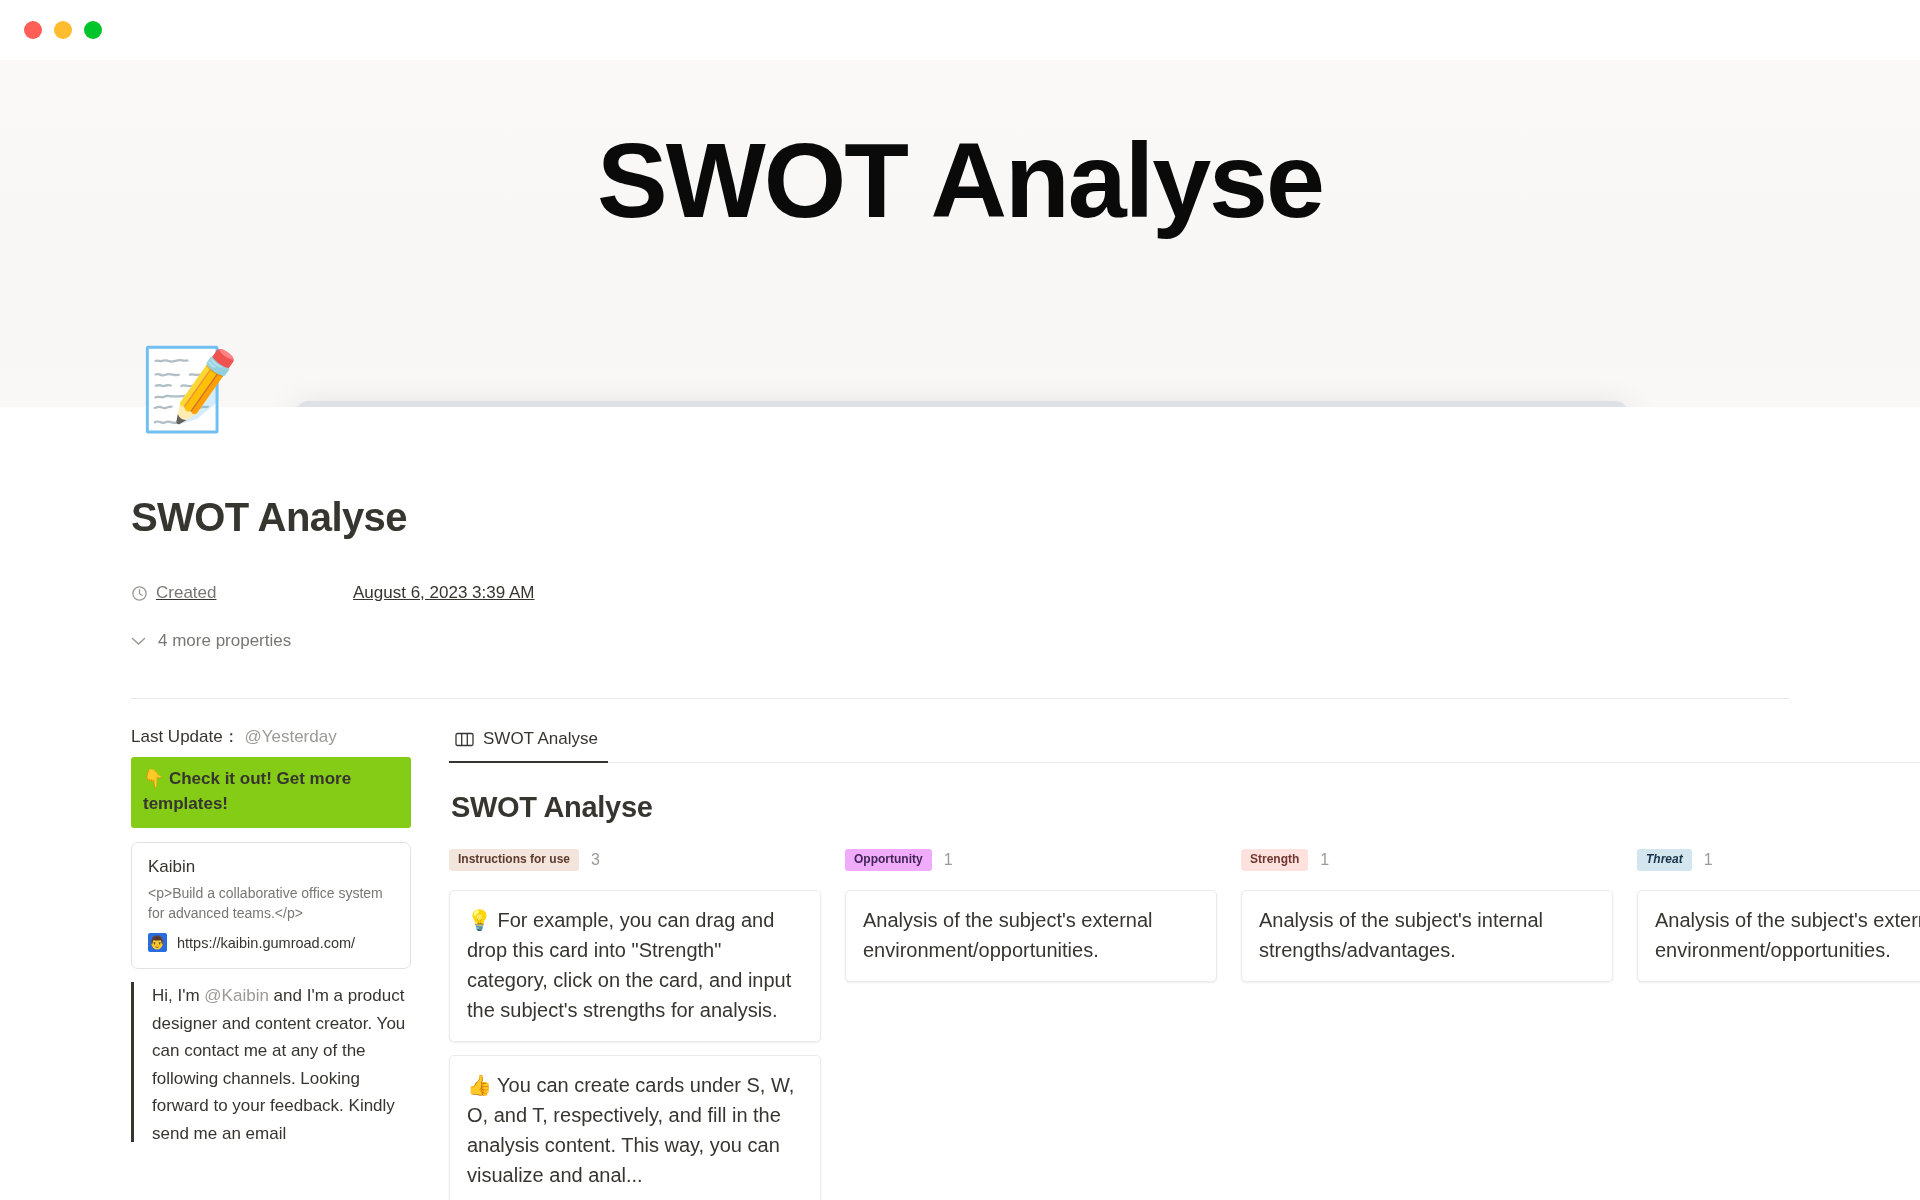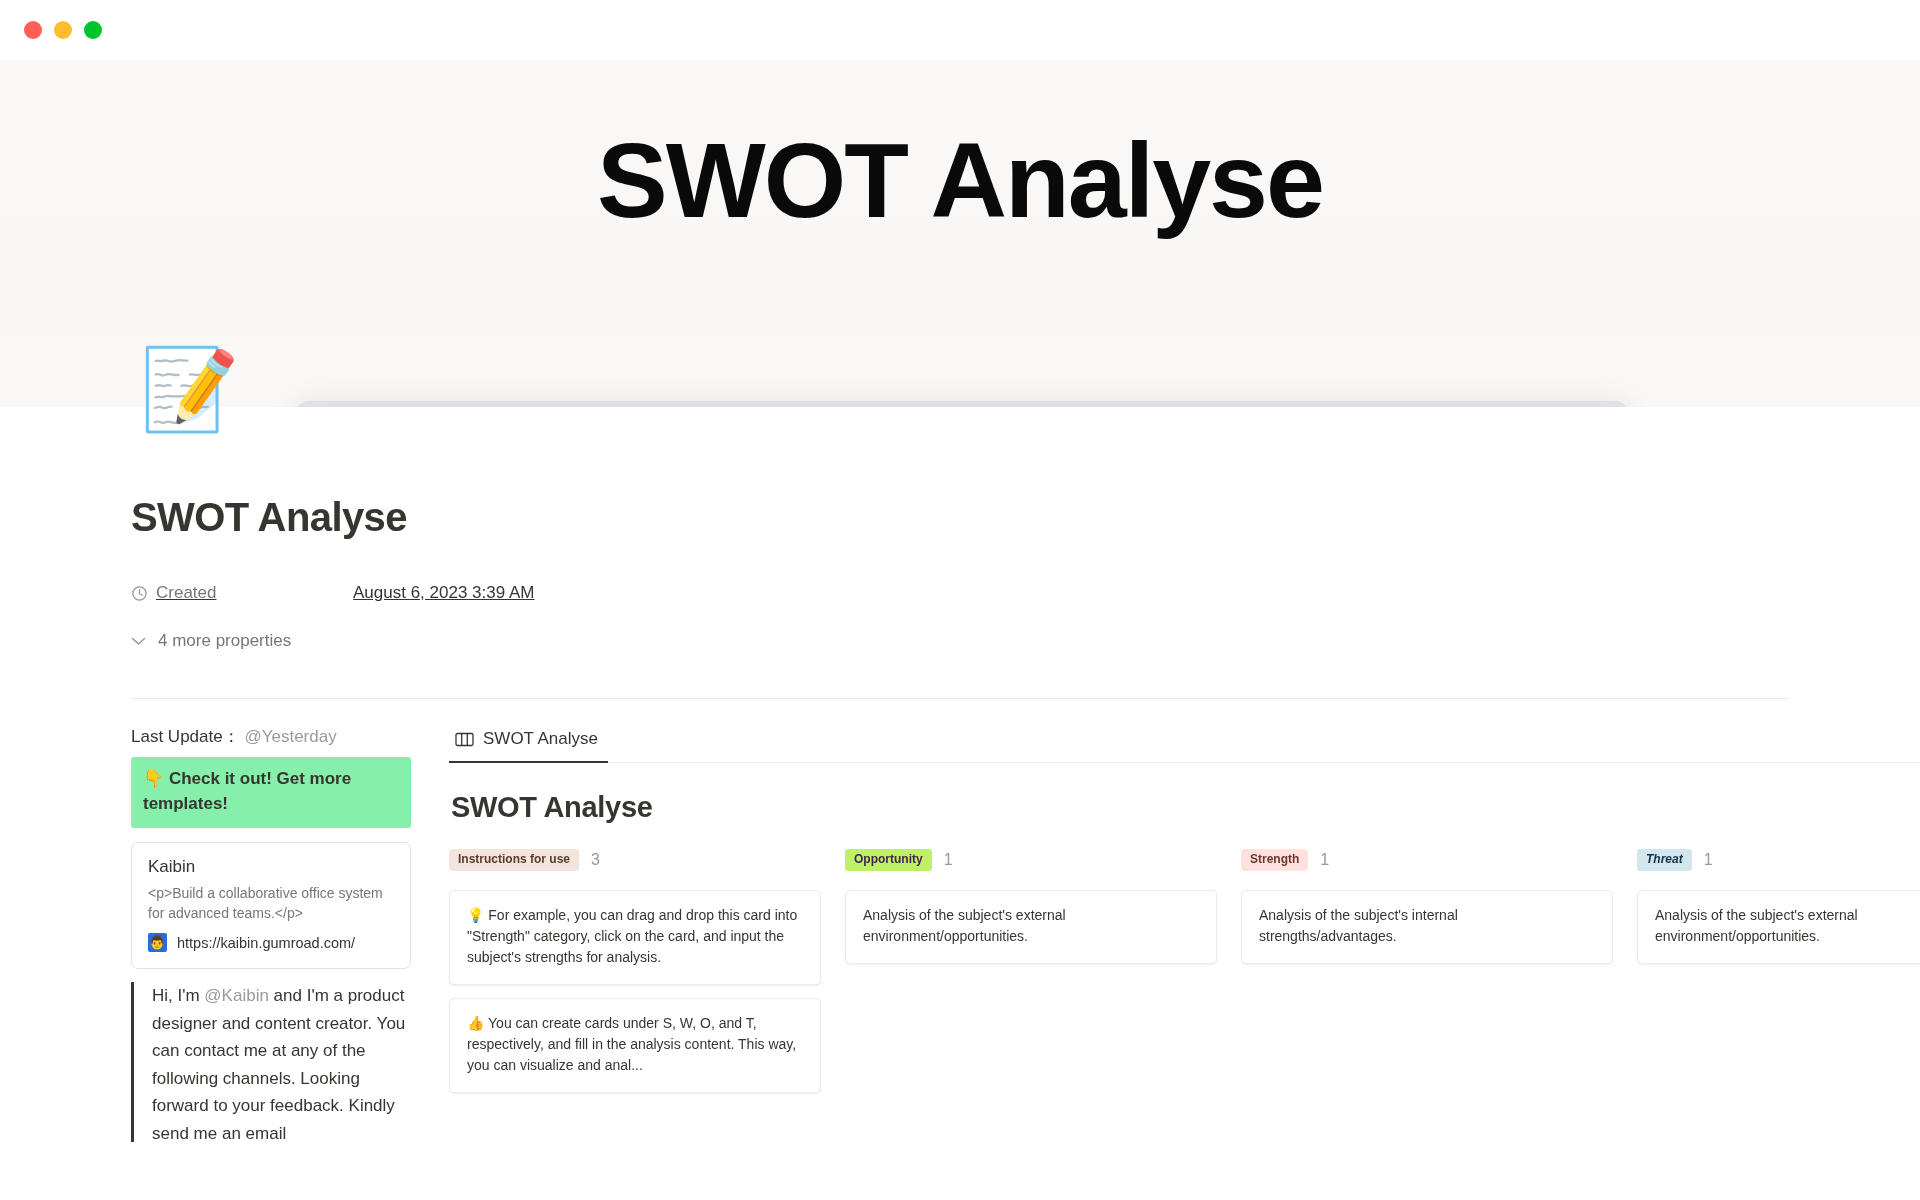--- a/index.html
+++ b/index.html
@@ -98,21 +98,21 @@
 
   
   .cols { display: flex; gap: 16px; padding: 26px 0 0 131px; }
   .col-left { width: 302px; flex: none; padding-right: 22px; }
   .col-right { flex: 1; min-width: 0; }
 
   .last-update { font-size: 17px; color: #37352f; margin-bottom: 9px; white-space: nowrap; }
   .last-update .mention { color: #9b9a97; }
 
   .callout {
-    background: #86efac;
+    background: #84cc16;
     border-radius: 3px;
     padding: 10px 14px 12px 12px;
     font-size: 17px; font-weight: 700; line-height: 1.45;
     color: #37352f;
   }
 
   .bookmark {
     margin-top: 14px;
     border: 1px solid #e3e2e0;
     border-radius: 7px;
@@ -152,21 +152,21 @@
     font-size: 12px; font-weight: 700;
     padding: 3px 9px; border-radius: 3px; line-height: 1.3;
   }
   .count { font-size: 16px; color: #9b9a97; }
   .card {
     background: #fff;
     border: 1px solid #ebebea;
     border-radius: 5px;
     box-shadow: 0 1px 2px rgba(15,15,15,.07);
     padding: 14px 17px 16px 17px;
-    font-size: 14px; line-height: 1.5; color: #37352f;
+    font-size: 20px; line-height: 1.5; color: #37352f;
     margin-bottom: 13px;
   }
 </style>
 </head>
 <body>
 
 <div class="window-bar">
   <span class="dot red"></span>
   <span class="dot yellow"></span>
   <span class="dot green"></span>
@@ -266,21 +266,21 @@
           <div class="board-col-head">
             <span class="tag" style="background:#f3e4dc;color:#5c3b2e;">Instructions for use</span>
             <span class="count">3</span>
           </div>
           <div class="card">💡 For example, you can drag and drop this card into "Strength" category, click on the card, and input the subject's strengths for analysis.</div>
           <div class="card">👍 You can create cards under S, W, O, and T, respectively, and fill in the analysis content. This way, you can visualize and anal...</div>
         </div>
 
         <div class="board-col">
           <div class="board-col-head">
-            <span class="tag" style="background:#bef264;color:#412454;">Opportunity</span>
+            <span class="tag" style="background:#f0abfc;color:#412454;">Opportunity</span>
             <span class="count">1</span>
           </div>
           <div class="card">Analysis of the subject's external environment/opportunities.</div>
         </div>
 
         <div class="board-col">
           <div class="board-col-head">
             <span class="tag" style="background:#ffe2dd;color:#6e3630;">Strength</span>
             <span class="count">1</span>
           </div>

